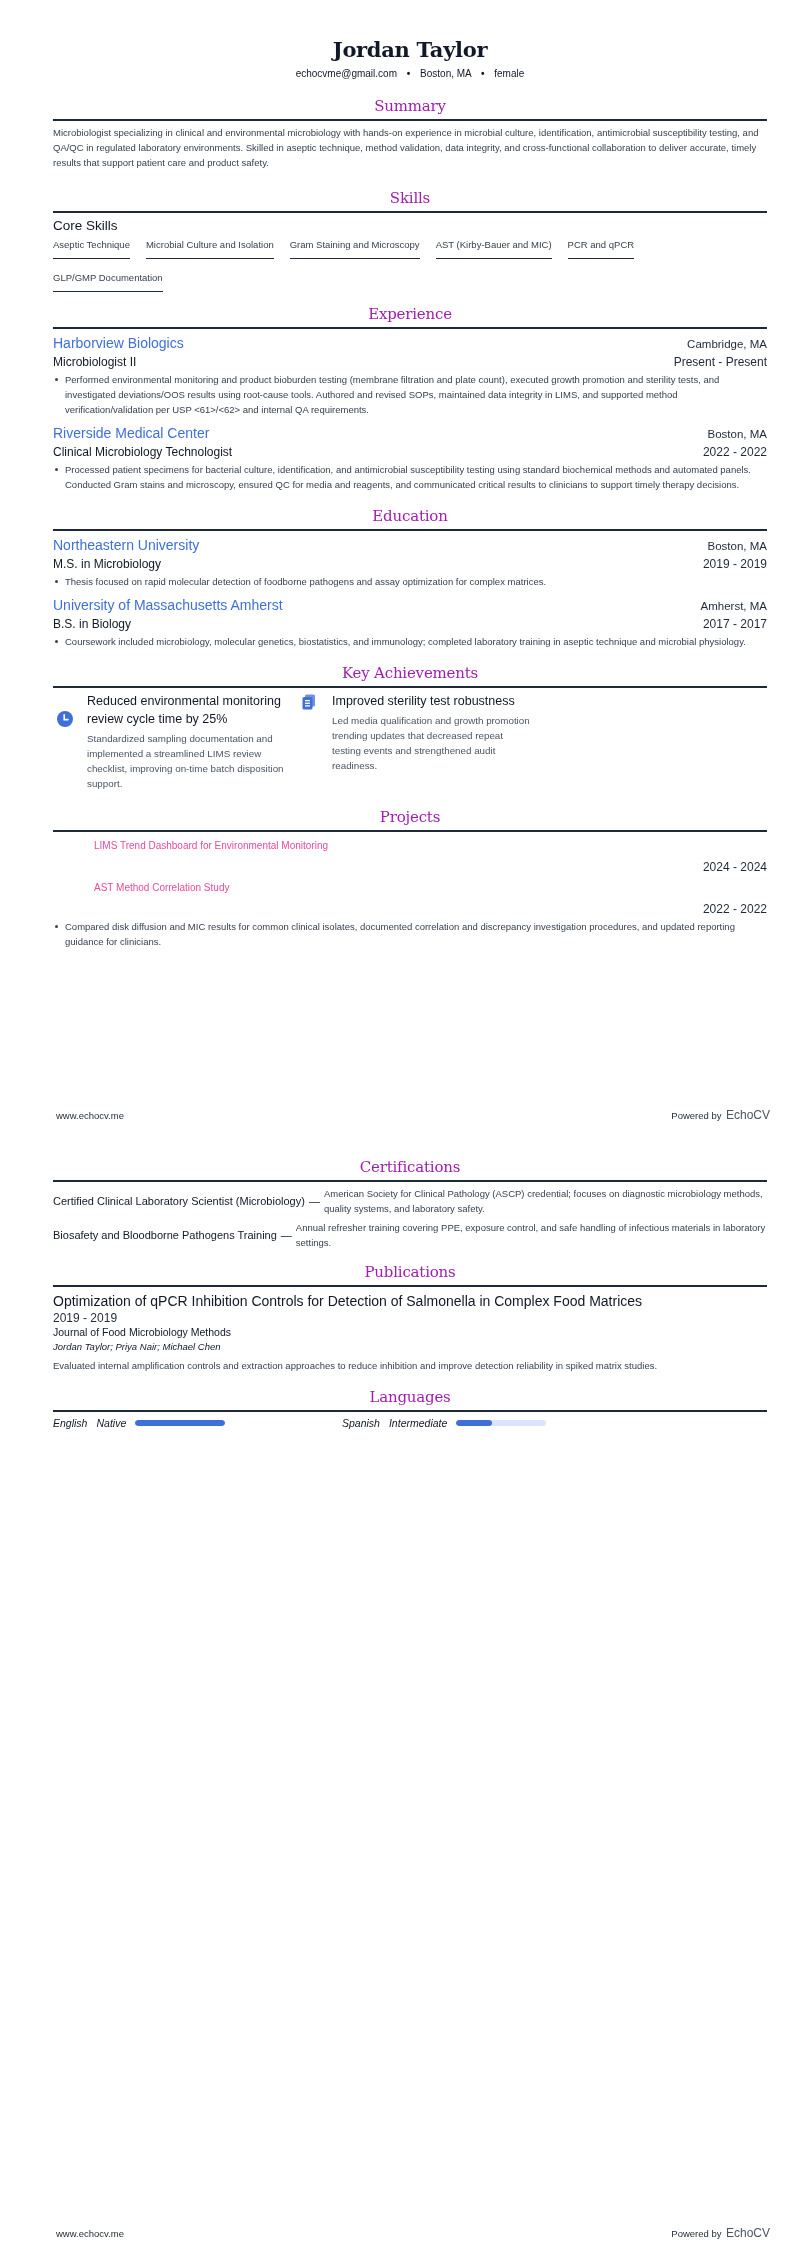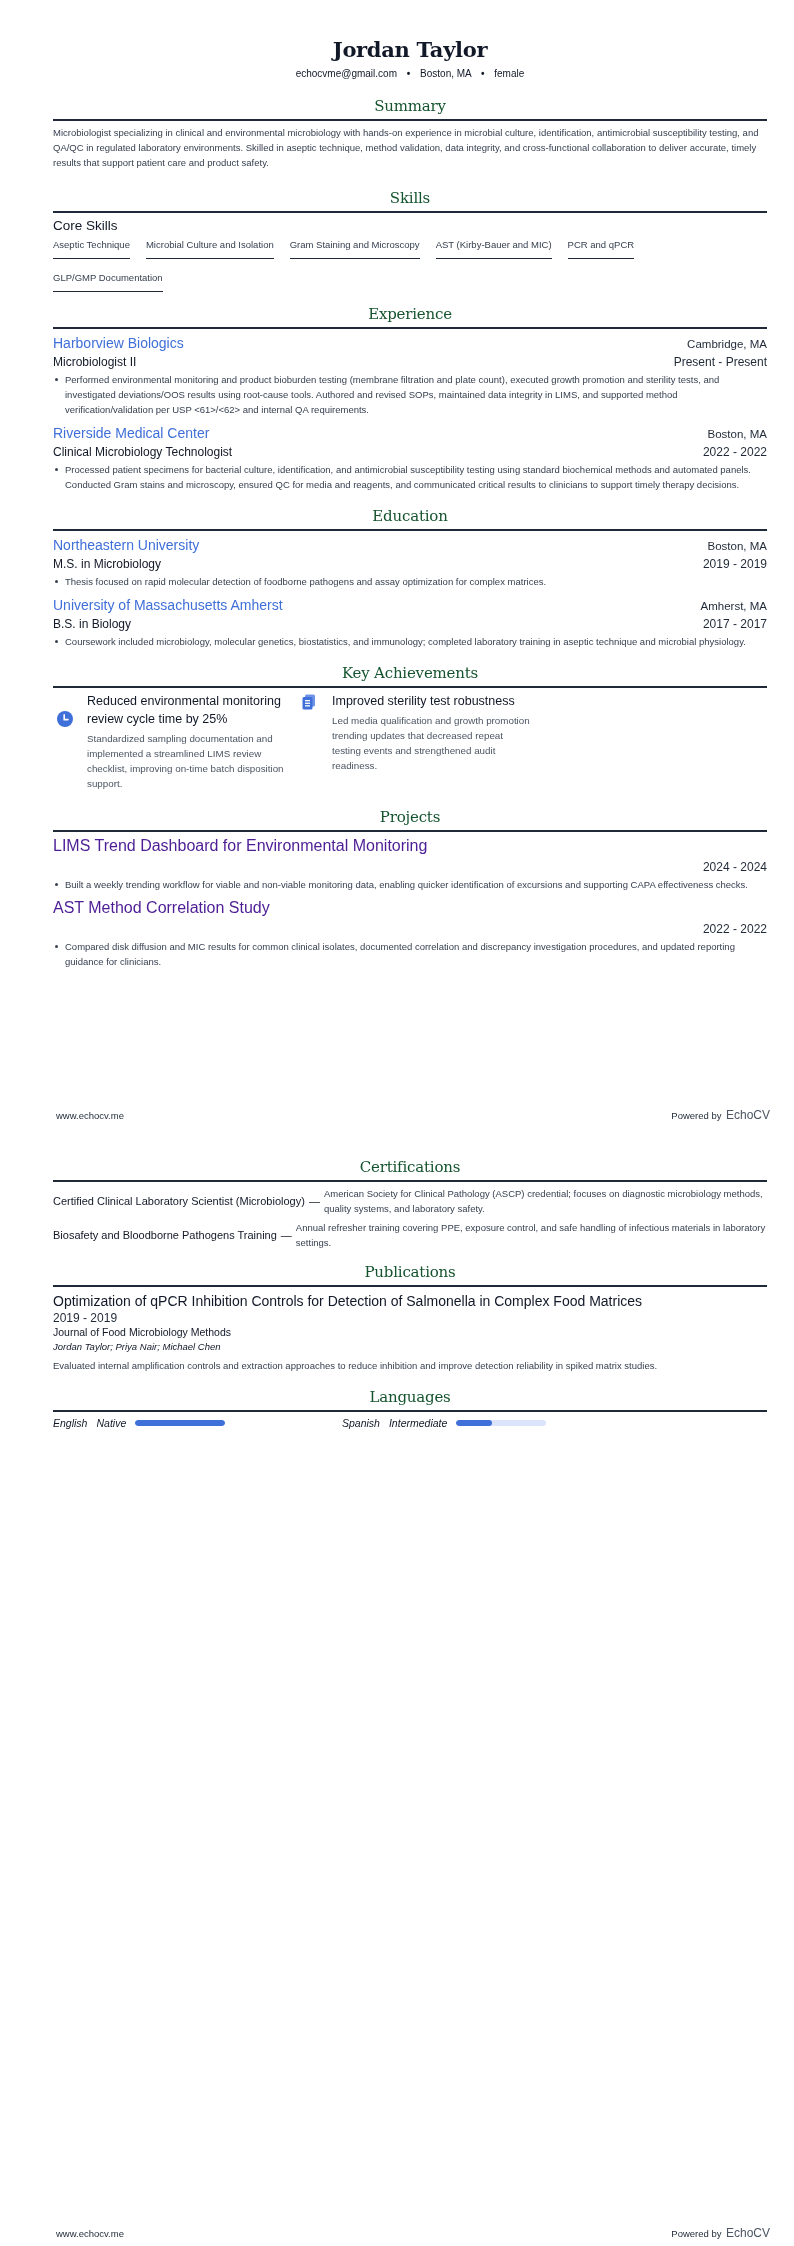--- a/index.html
+++ b/index.html
@@ -40,21 +40,21 @@
     color: #111827;
     line-height: 16px;
     margin-top: 2px;
   }
   .contact .sep { display: inline-block; margin: 0 7px; font-weight: bold; }
 
   
   .section-title {
     font-family: "DejaVu Serif", "Liberation Serif", serif;
     font-size: 15px;
-    color: #14532d;
+    color: #a21caf;
     text-align: center;
     line-height: 20px;
     letter-spacing: -0.2px;
   }
   .section-rule {
     height: 2px;
     background: #1f2937;
     margin-top: 3px;
     margin-bottom: 4px;
   }
@@ -109,21 +109,21 @@
 
   
   .ach-grid { display: flex; margin-top: 4px; }
   .ach { display: flex; width: 245px; margin-right: 0; }
   .ach-icon { width: 34px; flex: none; position: relative; }
   .ach-body { width: 200px; }
   .ach-title { font-size: 12.5px; color: #111827; line-height: 18px; }
   .ach-desc { font-size: 9.8px; color: #4b5563; line-height: 15px; margin-top: 3px; }
 
   
-  .proj-title { font-size: 16px; color: #4c1d95; line-height: 20px; margin-top: 2px; }
+  .proj-title { font-size: 10px; color: #ec4899; line-height: 20px; margin-top: 2px; margin-left: 41px; }
   .proj-date { text-align: right; font-size: 12px; color: #1f2937; line-height: 17px; margin-top: 3px; }
 
   
   .footer {
     position: absolute;
     left: 16px; width: 794px;
     display: flex; justify-content: space-between; align-items: baseline;
     padding: 0 40px;
   }
   .footer-url { font-size: 9.5px; color: #1f2937; }
@@ -289,23 +289,20 @@
       </div>
     </div>
 
     <div class="section" style="margin-top:16px">
       <div class="section-title">Projects</div>
       <div class="section-rule"></div>
 
       <div>
         <div class="proj-title">LIMS Trend Dashboard for Environmental Monitoring</div>
         <div class="proj-date">2024 - 2024</div>
-        <ul class="bullets">
-          <li>Built a weekly trending workflow for viable and non-viable monitoring data, enabling quicker identification of excursions and supporting CAPA effectiveness checks.</li>
-        </ul>
       </div>
 
       <div>
         <div class="proj-title">AST Method Correlation Study</div>
         <div class="proj-date">2022 - 2022</div>
         <ul class="bullets">
           <li>Compared disk diffusion and MIC results for common clinical isolates, documented correlation and discrepancy investigation procedures, and updated reporting guidance for clinicians.</li>
         </ul>
       </div>
     </div>

